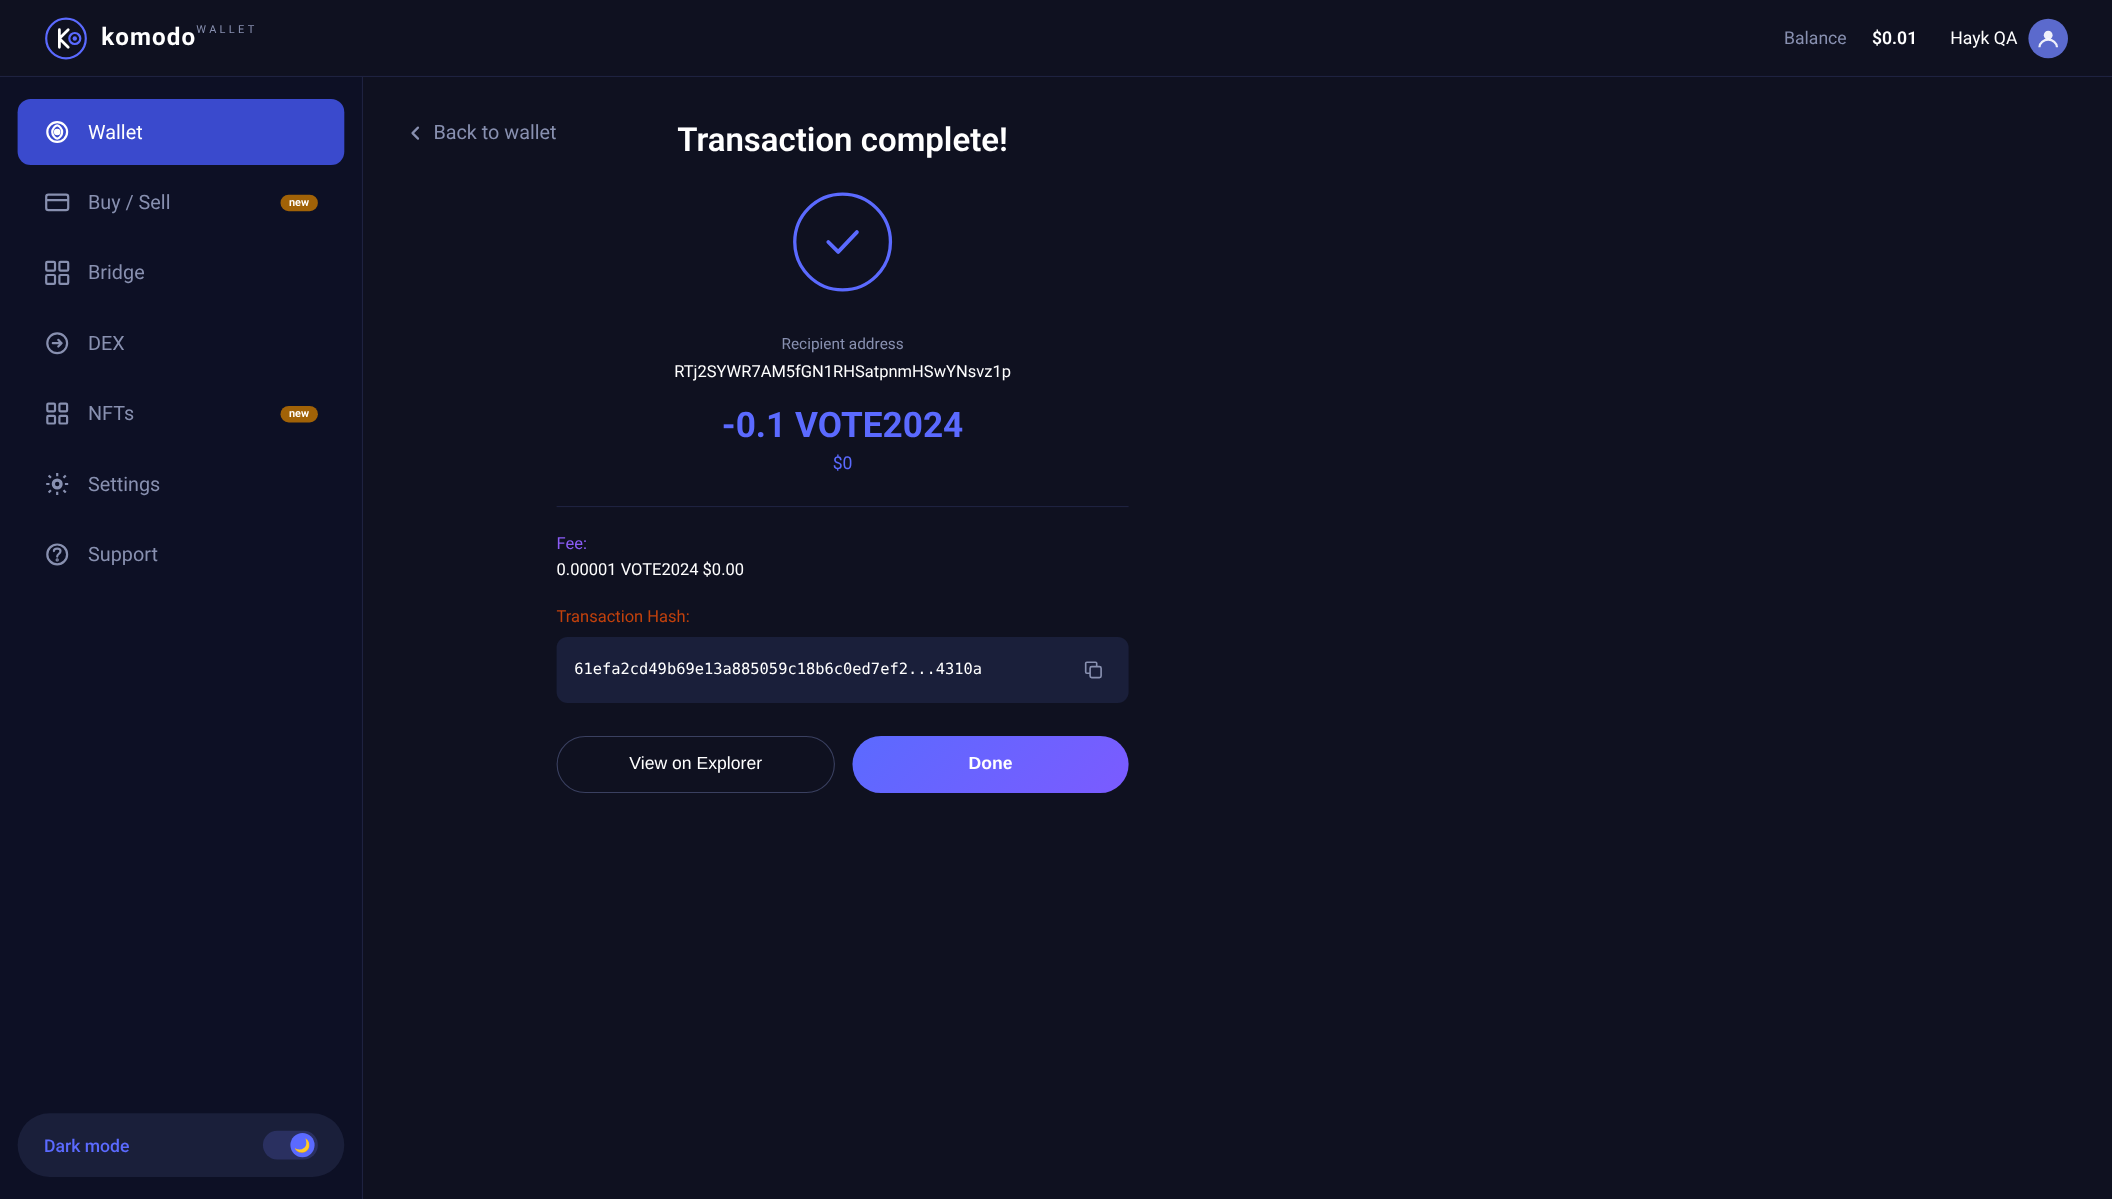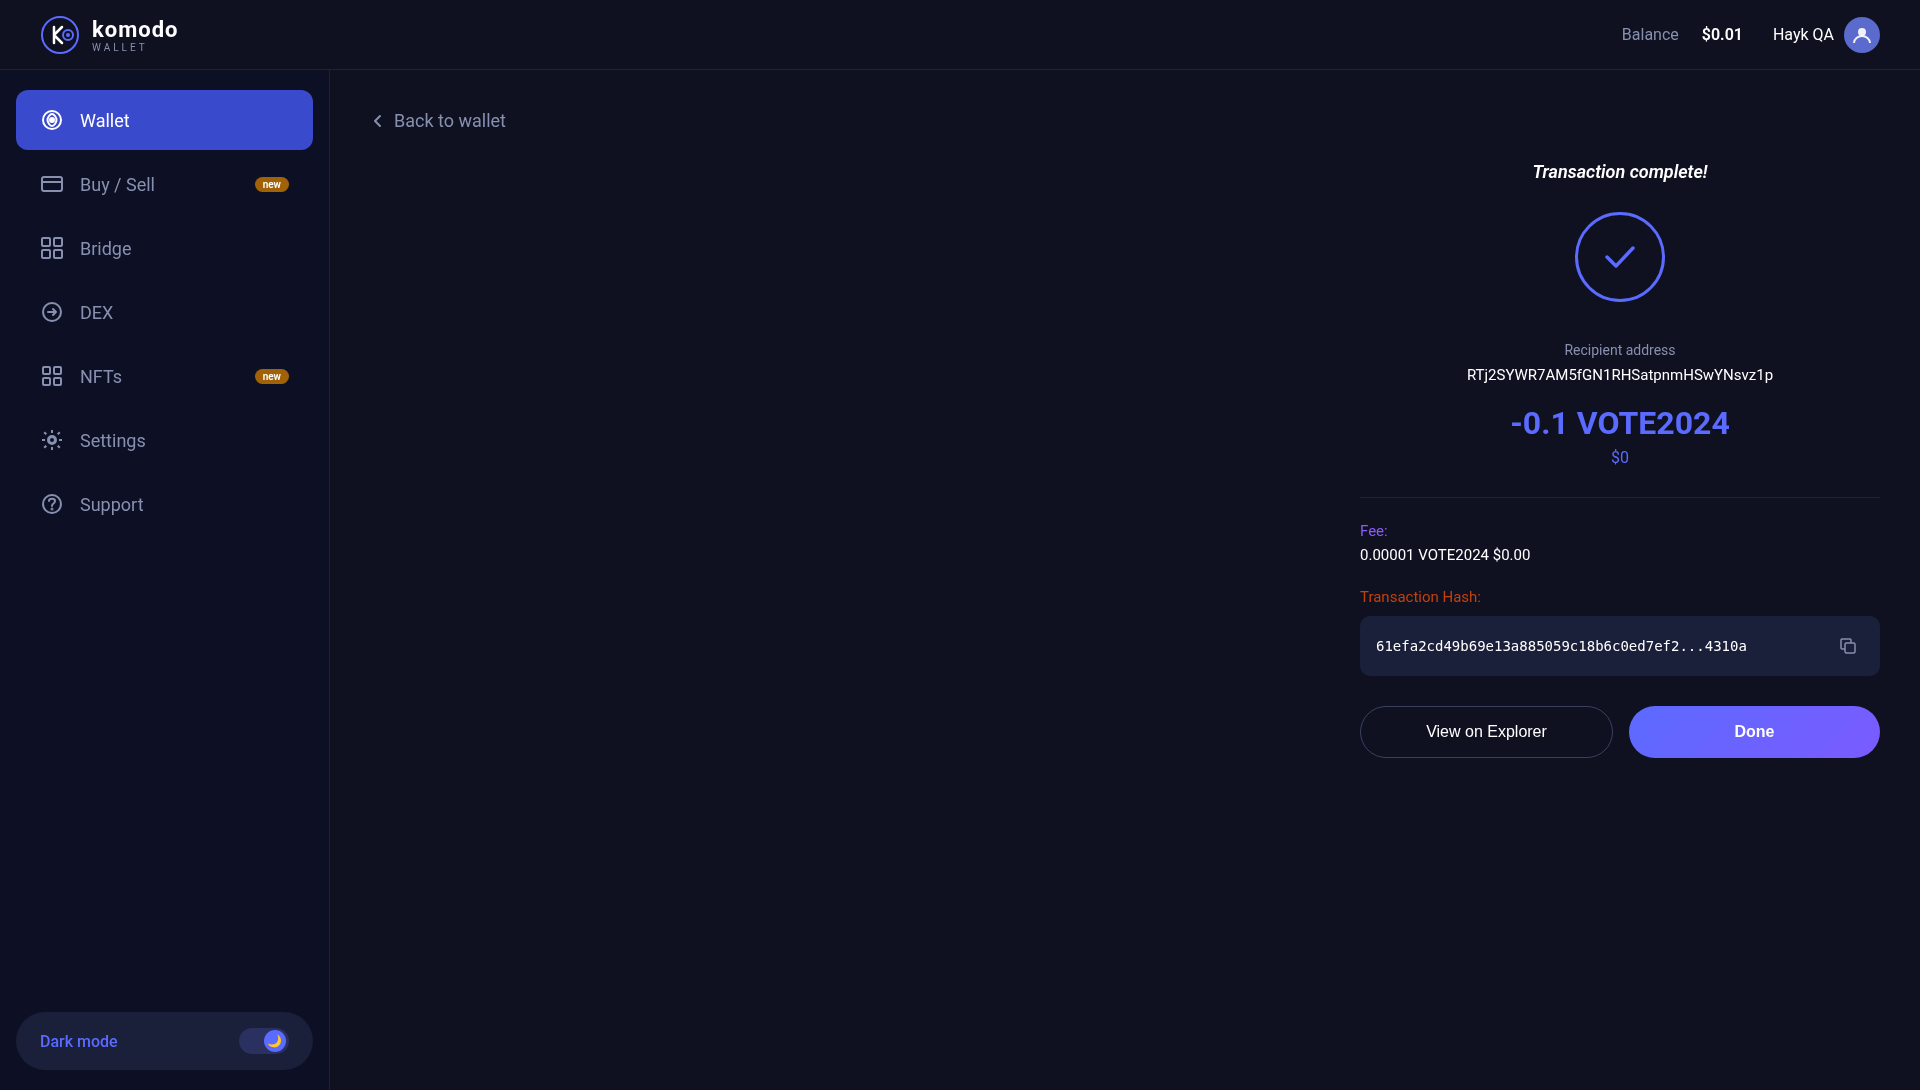--- a/index.html
+++ b/index.html
@@ -29,21 +29,21 @@
       display: flex;
       align-items: center;
       gap: 12px;
     }
     .logo-icon {
       width: 40px;
       height: 40px;
     }
     .logo-text {
       display: flex;
-      flex-direction: column;
+      flex-direction: row;
     }
     .logo-name {
       font-size: 22px;
       font-weight: 700;
       color: #ffffff;
       letter-spacing: 1px;
     }
     .logo-sub {
       font-size: 10px;
       color: #8890b0;
@@ -162,22 +162,22 @@
       display: flex;
       align-items: center;
       justify-content: center;
       font-size: 12px;
     }
 
     
     .content-area {
       flex: 1;
       display: flex;
-      flex-direction: column;
-      align-items: flex-end;
+      flex-direction: row;
+      align-items: flex-start;
       padding: 40px;
       overflow-y: auto;
     }
 
     
     .back-nav {
       align-self: flex-start;
       display: flex;
       align-items: center;
       gap: 8px;
@@ -188,25 +188,24 @@
     }
 
     
     .transaction-card {
       display: flex;
       flex-direction: column;
       align-items: center;
       width: 520px;
     }
     .tx-title {
-      font-size: 18px;
+      font-size: 30px;
       font-weight: 600;
       color: #ffffff;
       margin-bottom: 30px;
-      font-style: italic;
     }
     .check-circle {
       width: 90px;
       height: 90px;
       border-radius: 50%;
       border: 3px solid #5b6aff;
       display: flex;
       align-items: center;
       justify-content: center;
       margin-bottom: 40px;

